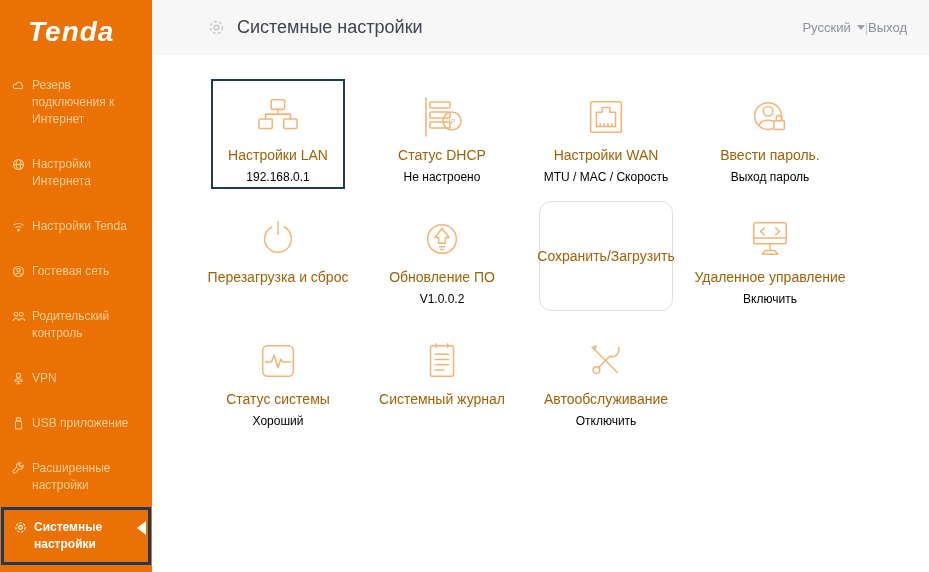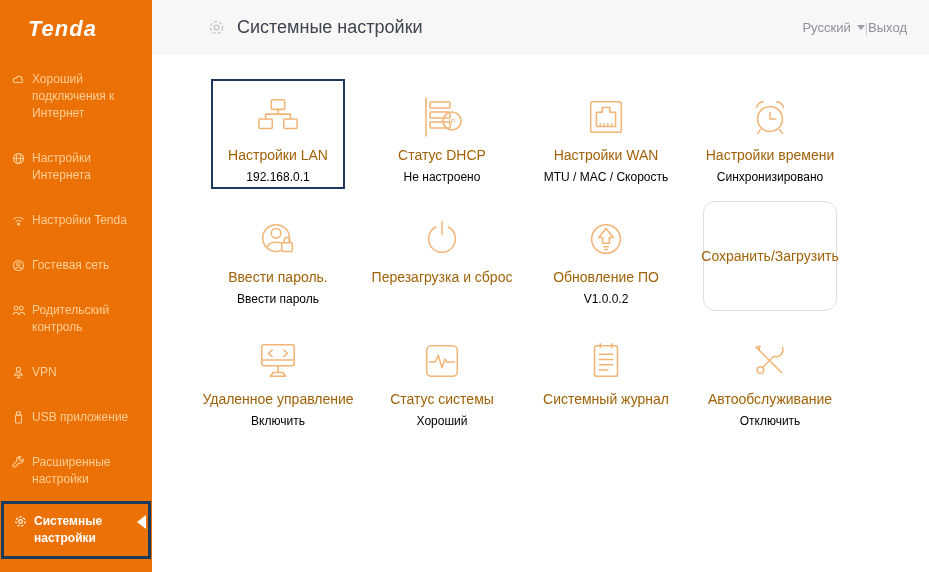--- a/index.html
+++ b/index.html
@@ -6,21 +6,21 @@
   html, body { width: 929px; height: 572px; overflow: hidden; }
   body { font-family: "Liberation Sans", sans-serif; background: #fff; }
   .app { width: 929px; height: 572px; display: flex; position: relative; }
 
   
   .sidebar {
     width: 152px; height: 572px; background: #EC7104; flex: 0 0 152px;
     color: #FFCE96; position: relative;
   }
   .logo {
-    color: #fff; font-weight: bold; font-style: italic; font-size: 22px;
+    color: #fff; font-weight: bold; font-style: italic; font-size: 28px;
     letter-spacing: 1px; padding: 16px 0 18px 28px;
   }
   .side-nav { display: flex; flex-direction: column; }
   .side-item {
     display: flex; align-items: flex-start; gap: 7px;
     padding: 11px 8px 11px 12px; font-size: 12px; line-height: 17px;
     cursor: pointer; color: #FFCE96;
   }
   .side-item .side-icon { flex: 0 0 13px; height: 13px; margin-top: 2px; display: inline-flex; }
   .side-item .side-icon svg { stroke: currentColor; fill: none; stroke-width: 1.1; }
@@ -85,21 +85,21 @@
   <div class="sidebar">
     <div class="logo">Tenda</div>
     <div class="side-nav">
 
       <div class="side-item">
         <span class="side-icon">
           <svg width="13" height="13" viewBox="0 0 13 13">
               <path d="M3.5 9.5 a2.2 2.2 0 1 1 .6 -4.3 a3 3 0 0 1 5.8 .9 a2 2 0 0 1 -.4 3.4 z"></path>
             </svg>
         </span>
-        <span class="side-label">Хороший подключения к Интернет</span>
+        <span class="side-label">Резерв подключения к Интернет</span>
       </div>
 
       <div class="spacer-sm"></div>
       <div class="side-item">
         <span class="side-icon">
           <svg width="13" height="13" viewBox="0 0 13 13">
               <circle cx="6.5" cy="6.5" r="5"></circle>
               <ellipse cx="6.5" cy="6.5" rx="2.2" ry="5"></ellipse>
               <path d="M1.5 6.5 h10"></path>
             </svg>
@@ -243,45 +243,33 @@
           <svg width="44" height="44" viewBox="0 0 46 46">
               <rect x="7" y="7" width="32" height="32" rx="2"></rect>
               <path d="M13 33 V18 h6 v-5 h8 v5 h6 v15 z"></path>
               <path d="M17 33 v-3 M21 33 v-3 M25 33 v-3 M29 33 v-3"></path>
             </svg>
         </div>
         <div class="tile-title">Настройки WAN</div>
         <div class="tile-sub">MTU / MAC / Скорость</div>
       </div>
 
-      <div class="tile">
-        <div class="tile-iconbox">
-          <svg width="44" height="44" viewBox="0 0 46 46">
-              <circle cx="23" cy="25" r="13"></circle>
-              <path d="M23 18 v7 h6"></path>
-              <path d="M9 13 a8 8 0 0 1 7 -6 M37 13 a8 8 0 0 0 -7 -6"></path>
-              <path d="M13 36 l-3 4 M33 36 l3 4"></path>
-            </svg>
-        </div>
-        <div class="tile-title">Настройки времени</div>
-        <div class="tile-sub">Синхронизировано</div>
-      </div>
 
       <div class="tile">
         <div class="tile-iconbox">
           <svg width="44" height="44" viewBox="0 0 46 46">
               <circle cx="21" cy="22" r="14"></circle>
               <circle cx="21" cy="17" r="5"></circle>
               <path d="M12 31 c2 -6 16 -6 18 0"></path>
               <path d="M29.5 27 v-2.5 a3 3 0 0 1 6 0 V27"></path>
               <rect x="27" y="27" width="11" height="9" rx="1" fill="#fff"></rect>
             </svg>
         </div>
         <div class="tile-title">Ввести пароль.</div>
-        <div class="tile-sub">Ввести пароль</div>
+        <div class="tile-sub">Выход пароль</div>
       </div>
 
       <div class="tile">
         <div class="tile-iconbox">
           <svg width="44" height="44" viewBox="0 0 46 46">
               <path d="M16.5 10.5 A14 14 0 1 0 29.5 10.5"></path>
               <path d="M23 5 v13"></path>
             </svg>
         </div>
         <div class="tile-title">Перезагрузка и сброс</div>

